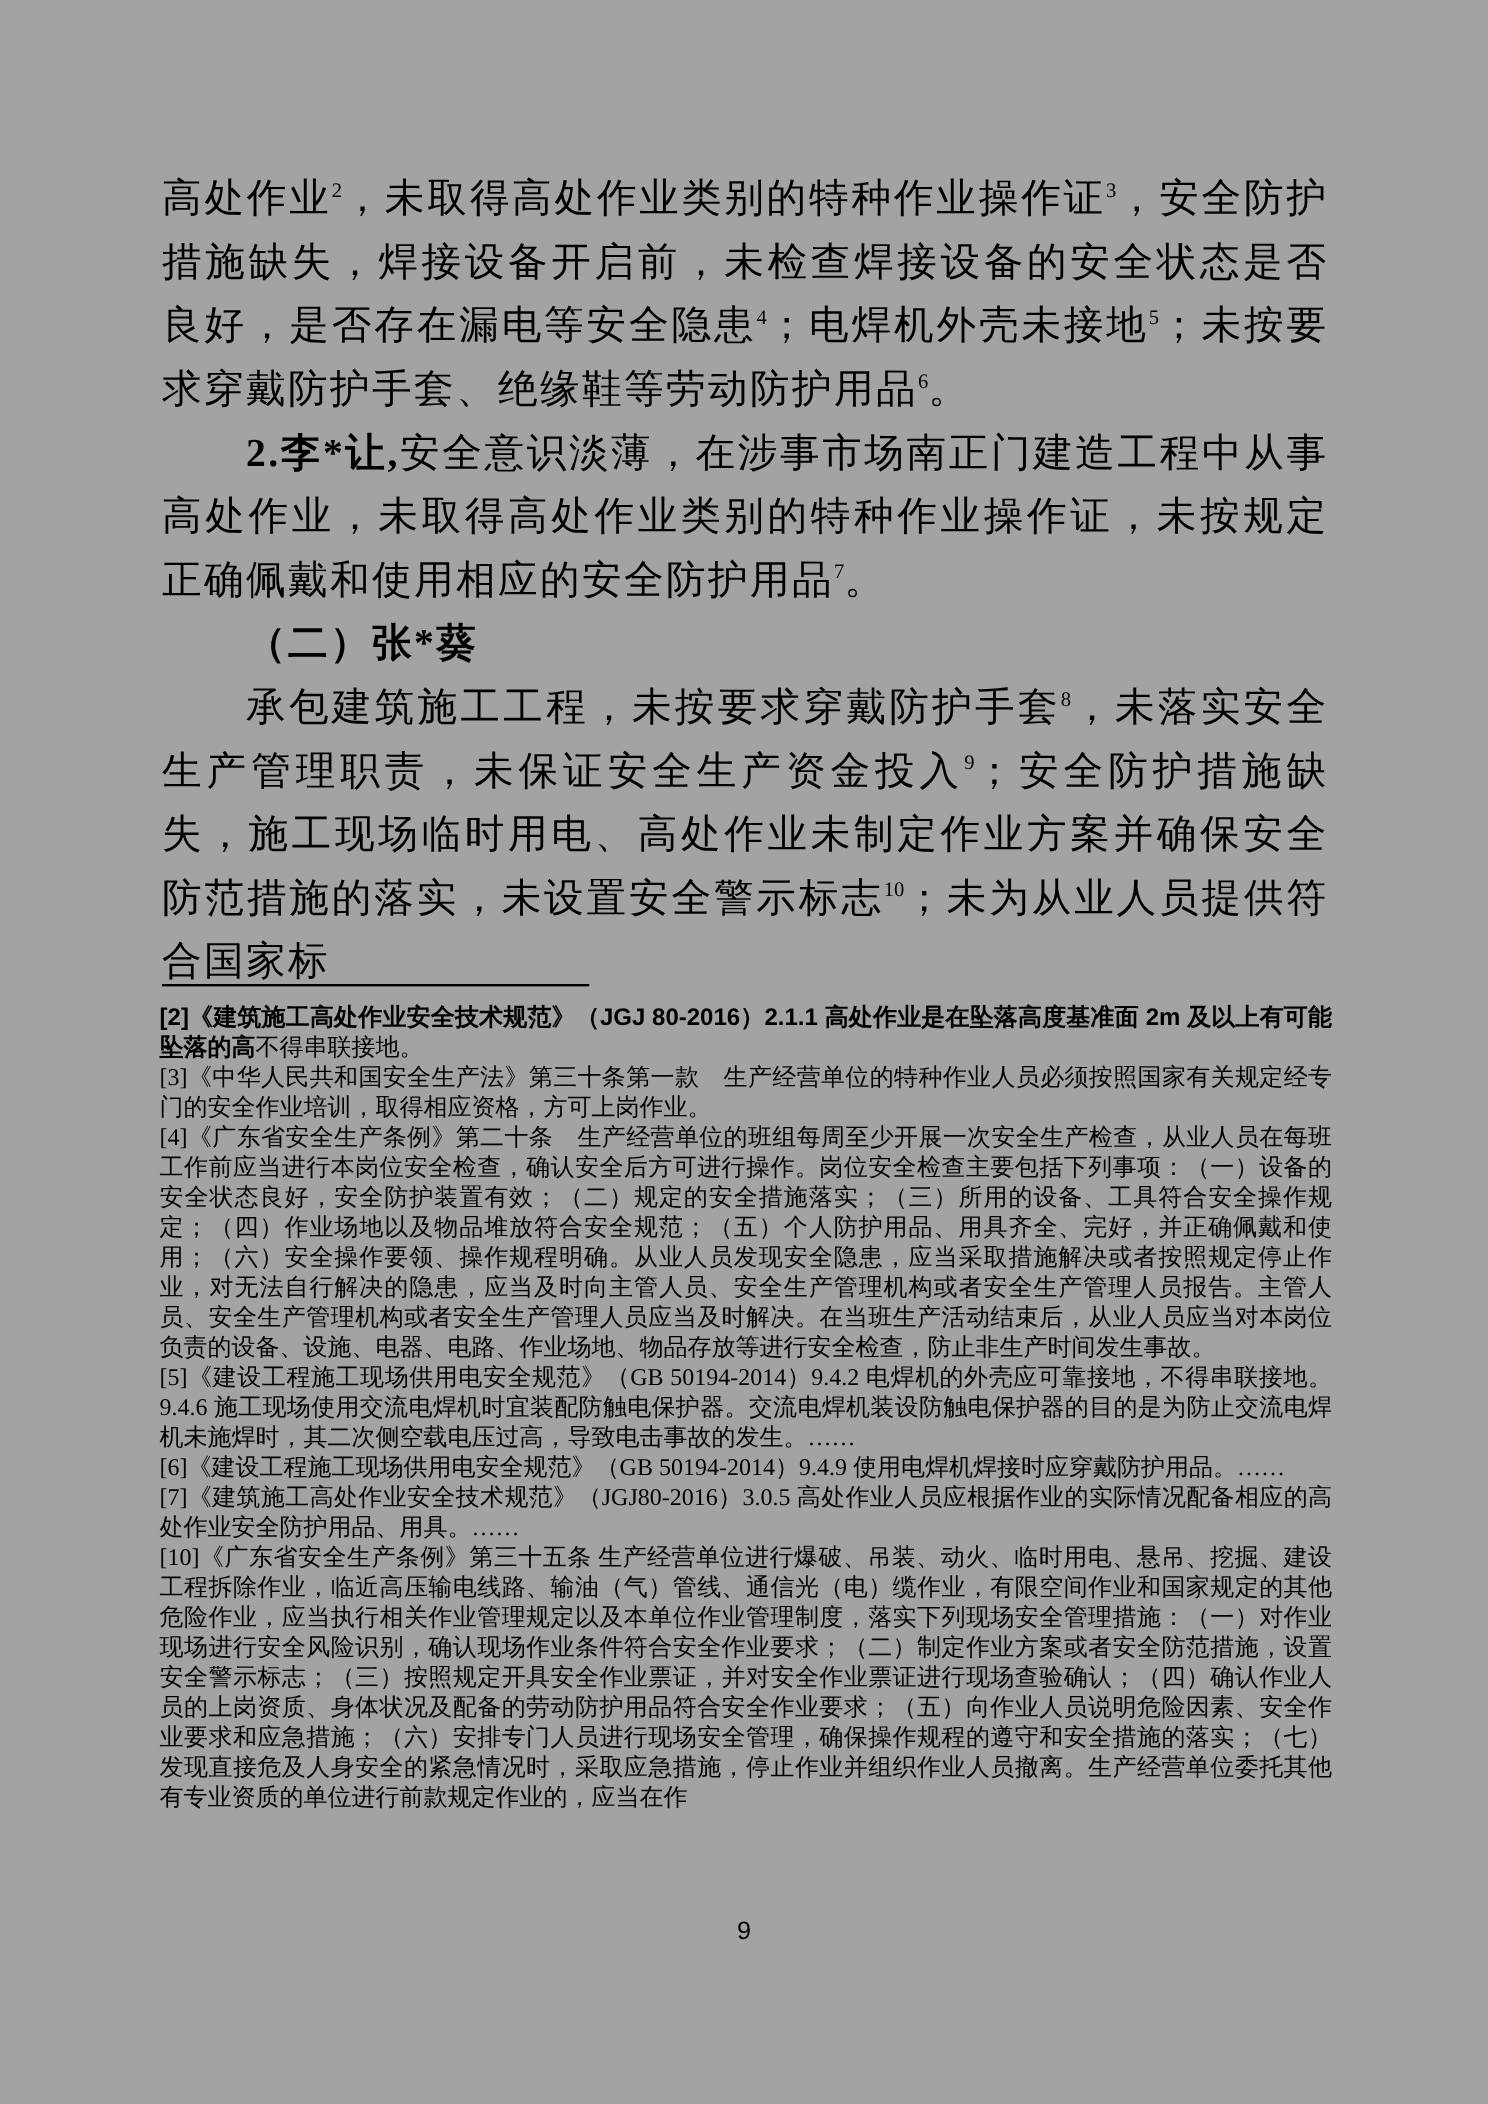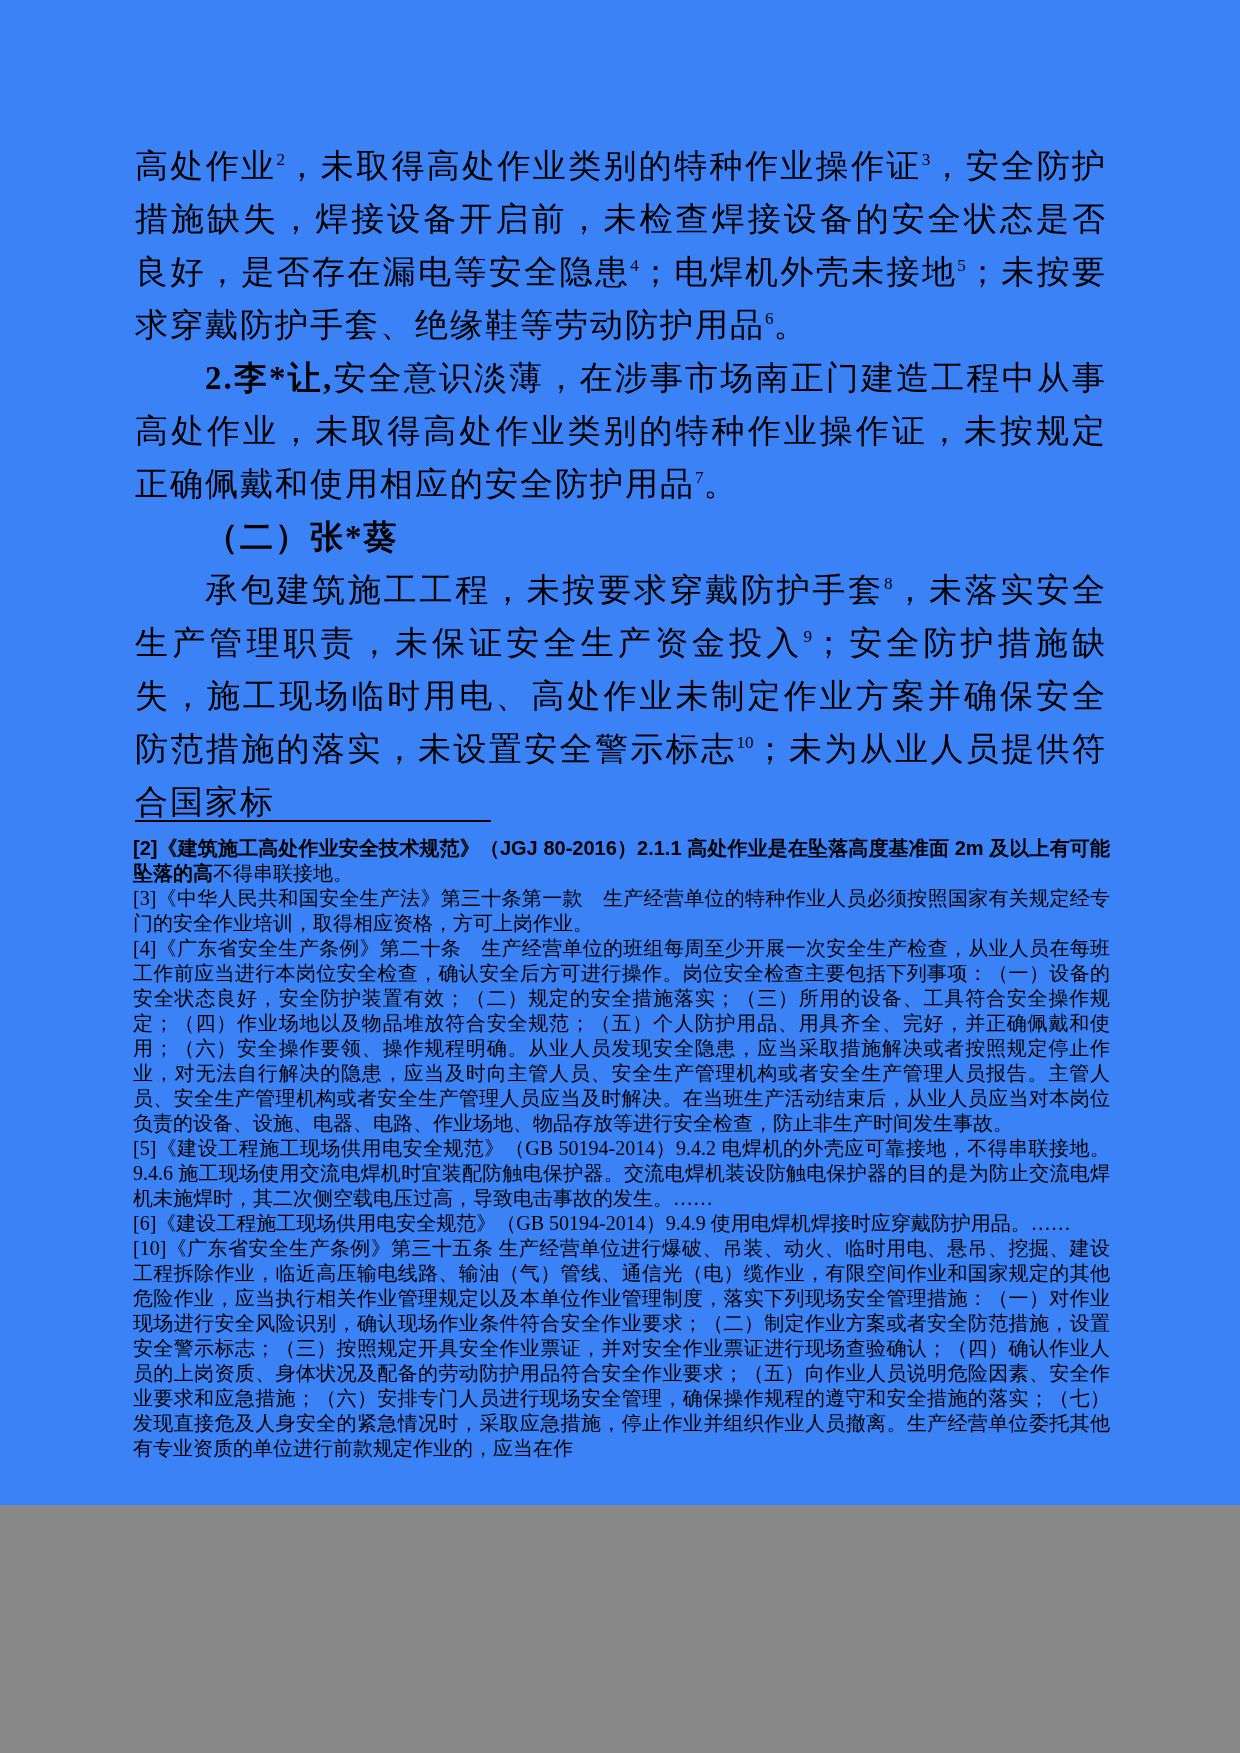--- a/index.html
+++ b/index.html
@@ -1,21 +1,21 @@
 <!DOCTYPE html>
 <html><head>
 <meta charset="utf-8">
 <style>
   html, body { margin: 0; padding: 0; background: #888; }
   .page {
     position: relative;
     width: 1240px;
-    height: 1505px;
+    height: 1753px;
     margin: 0 auto;
-    background: #3b82f6;
+    background: #a3a3a3;
     color: #000000;
     font-family: "Liberation Serif", serif;
     overflow: hidden;
   }
   
   .body-block {
     position: absolute;
     left: 135px;
     top: 140px;
     width: 972px;
@@ -86,16 +86,17 @@
       <p class="body-paragraph indent"><span class="bold">（二）张*葵</span></p>
       <p class="body-paragraph indent"><span>承包建筑施工工程，未按要求穿戴防护手套</span><sup>8</sup><span>，未落实安全生产管理职责，未保证安全生产资金投入</span><sup>9</sup><span>；安全防护措施缺失，施工现场临时用电、高处作业未制定作业方案并确保安全防范措施的落实，未设置安全警示标志</span><sup>10</sup><span>；未为从业人员提供符合国家标</span></p>
     </div>
   <hr class="footnote-sep">
   <div class="footnotes-block">
       <p class="footnote-item"><span class="bold">[2]《建筑施工高处作业安全技术规范》（JGJ 80-2016）2.1.1 高处作业是在坠落高度基准面 2m 及以上有可能坠落的高</span><span>不得串联接地。</span></p>
       <p class="footnote-item"><span>[3]《中华人民共和国安全生产法》第三十条第一款　生产经营单位的特种作业人员必须按照国家有关规定经专门的安全作业培训，取得相应资格，方可上岗作业。</span></p>
       <p class="footnote-item"><span>[4]《广东省安全生产条例》第二十条　生产经营单位的班组每周至少开展一次安全生产检查，从业人员在每班工作前应当进行本岗位安全检查，确认安全后方可进行操作。岗位安全检查主要包括下列事项：（一）设备的安全状态良好，安全防护装置有效；（二）规定的安全措施落实；（三）所用的设备、工具符合安全操作规定；（四）作业场地以及物品堆放符合安全规范；（五）个人防护用品、用具齐全、完好，并正确佩戴和使用；（六）安全操作要领、操作规程明确。从业人员发现安全隐患，应当采取措施解决或者按照规定停止作业，对无法自行解决的隐患，应当及时向主管人员、安全生产管理机构或者安全生产管理人员报告。主管人员、安全生产管理机构或者安全生产管理人员应当及时解决。在当班生产活动结束后，从业人员应当对本岗位负责的设备、设施、电器、电路、作业场地、物品存放等进行安全检查，防止非生产时间发生事故。</span></p>
       <p class="footnote-item"><span>[5]《建设工程施工现场供用电安全规范》（GB 50194-2014）9.4.2 电焊机的外壳应可靠接地，不得串联接地。9.4.6 施工现场使用交流电焊机时宜装配防触电保护器。交流电焊机装设防触电保护器的目的是为防止交流电焊机未施焊时，其二次侧空载电压过高，导致电击事故的发生。……</span></p>
       <p class="footnote-item"><span>[6]《建设工程施工现场供用电安全规范》（GB 50194-2014）9.4.9 使用电焊机焊接时应穿戴防护用品。……</span></p>
+      <p class="footnote-item"><span>[7]《建筑施工高处作业安全技术规范》（JGJ80-2016）3.0.5 高处作业人员应根据作业的实际情况配备相应的高处作业安全防护用品、用具。……</span></p>
       <p class="footnote-item"><span>[10]《广东省安全生产条例》第三十五条 生产经营单位进行爆破、吊装、动火、临时用电、悬吊、挖掘、建设工程拆除作业，临近高压输电线路、输油（气）管线、通信光（电）缆作业，有限空间作业和国家规定的其他危险作业，应当执行相关作业管理规定以及本单位作业管理制度，落实下列现场安全管理措施：（一）对作业现场进行安全风险识别，确认现场作业条件符合安全作业要求；（二）制定作业方案或者安全防范措施，设置安全警示标志；（三）按照规定开具安全作业票证，并对安全作业票证进行现场查验确认；（四）确认作业人员的上岗资质、身体状况及配备的劳动防护用品符合安全作业要求；（五）向作业人员说明危险因素、安全作业要求和应急措施；（六）安排专门人员进行现场安全管理，确保操作规程的遵守和安全措施的落实；（七）发现直接危及人身安全的紧急情况时，采取应急措施，停止作业并组织作业人员撤离。生产经营单位委托其他有专业资质的单位进行前款规定作业的，应当在作</span></p>
     </div>
   <div class="page-number">9</div>
 </div>
 
 </body></html>

